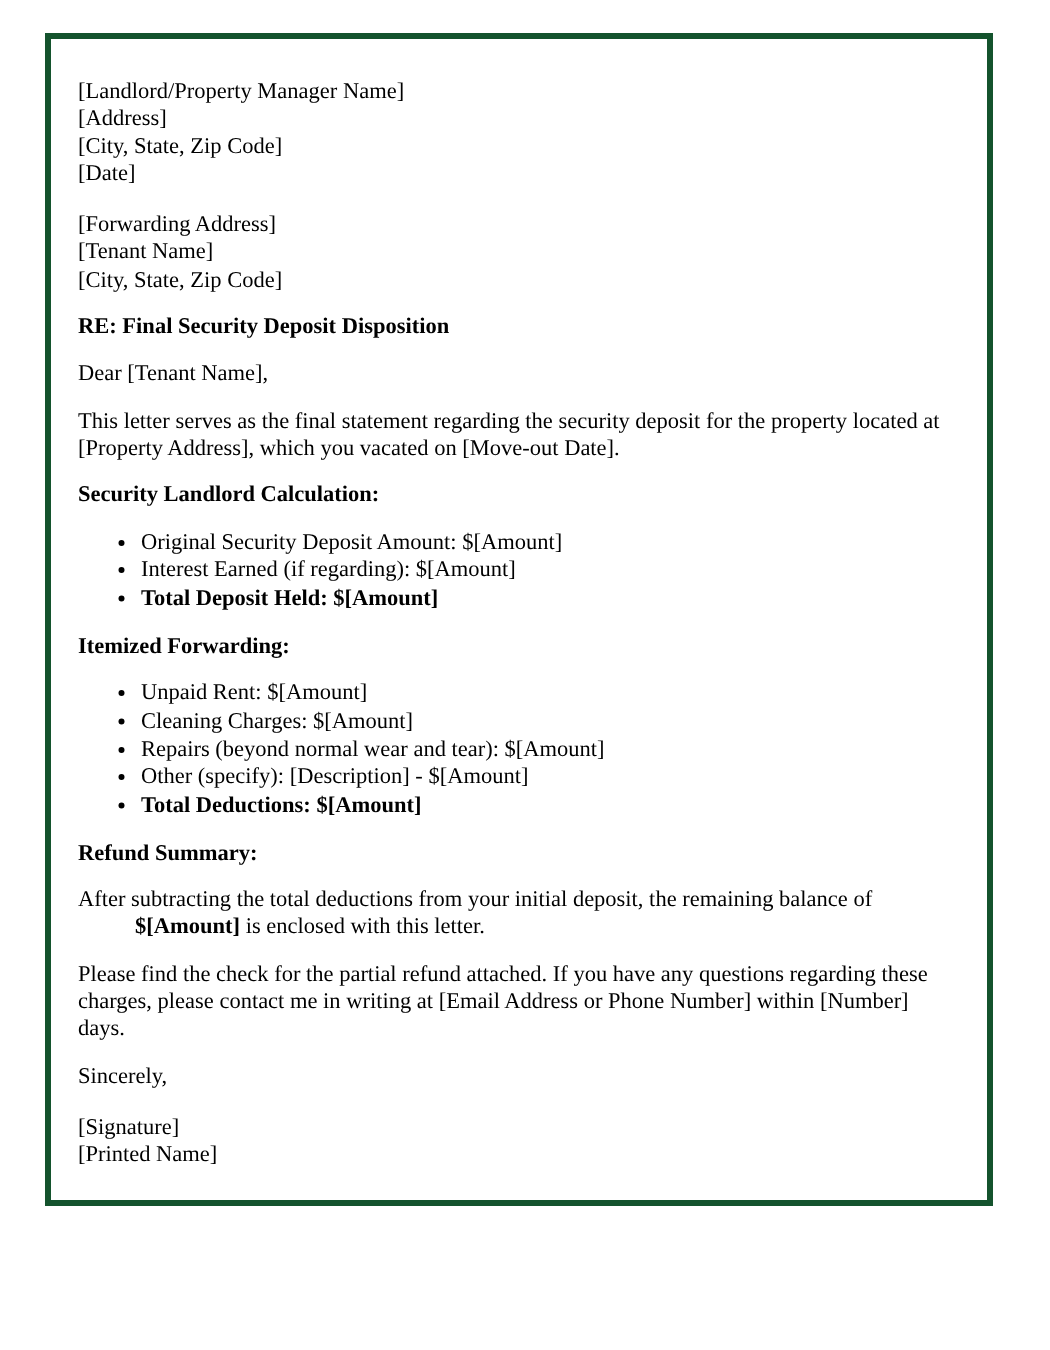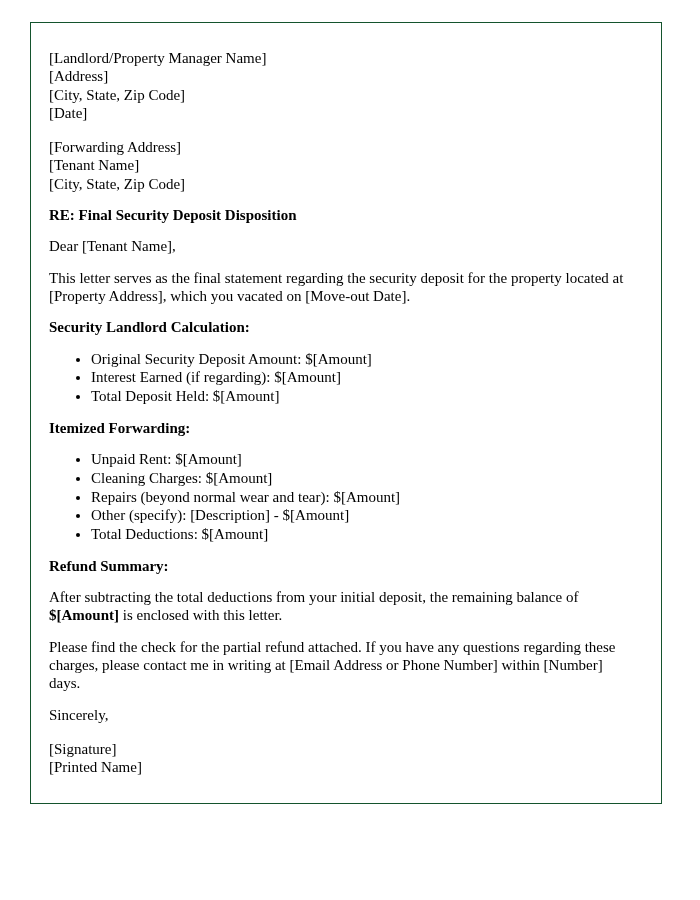--- a/index.html
+++ b/index.html
@@ -19,21 +19,21 @@
     height: 900px;
     background: #ffffff;
     box-sizing: border-box;
   }
   .sheet {
     position: absolute;
     left: 30px;
     top: 22px;
     width: 632px;
     height: 782px;
-    border: 1px solid #14532d;
+    border: 4px solid #14532d;
     background: #ffffff;
     box-sizing: border-box;
   }
   .content {
     padding: 26px 26px 10px 18px;
     font-size: 15px;
     line-height: 1.22;
   }
   .block {
     margin: 0 0 0 0;
@@ -41,41 +41,42 @@
   .addr-line {
     white-space: pre;
   }
   .spacer {
     height: 16px;
   }
   .spacer-sm {
     height: 13px;
   }
   .bold {
-    font-weight: normal;
+    font-weight: bold;
   }
   p.para {
     margin: 0;
     text-align: left;
   }
   ul.list {
     margin: 0;
     padding-left: 42px;
     list-style-type: disc;
   }
   ul.list li {
     margin: 0;
     padding: 0;
     line-height: 1.25;
   }
   .heading {
     font-weight: bold;
   }
   .inline-b {
     font-weight: bold;
+    margin-left: 38px;
   }
 </style>
 </head>
 <body>
 
 <div class="page">
   <div class="sheet">
     <div class="content">
 
       <div class="block">

